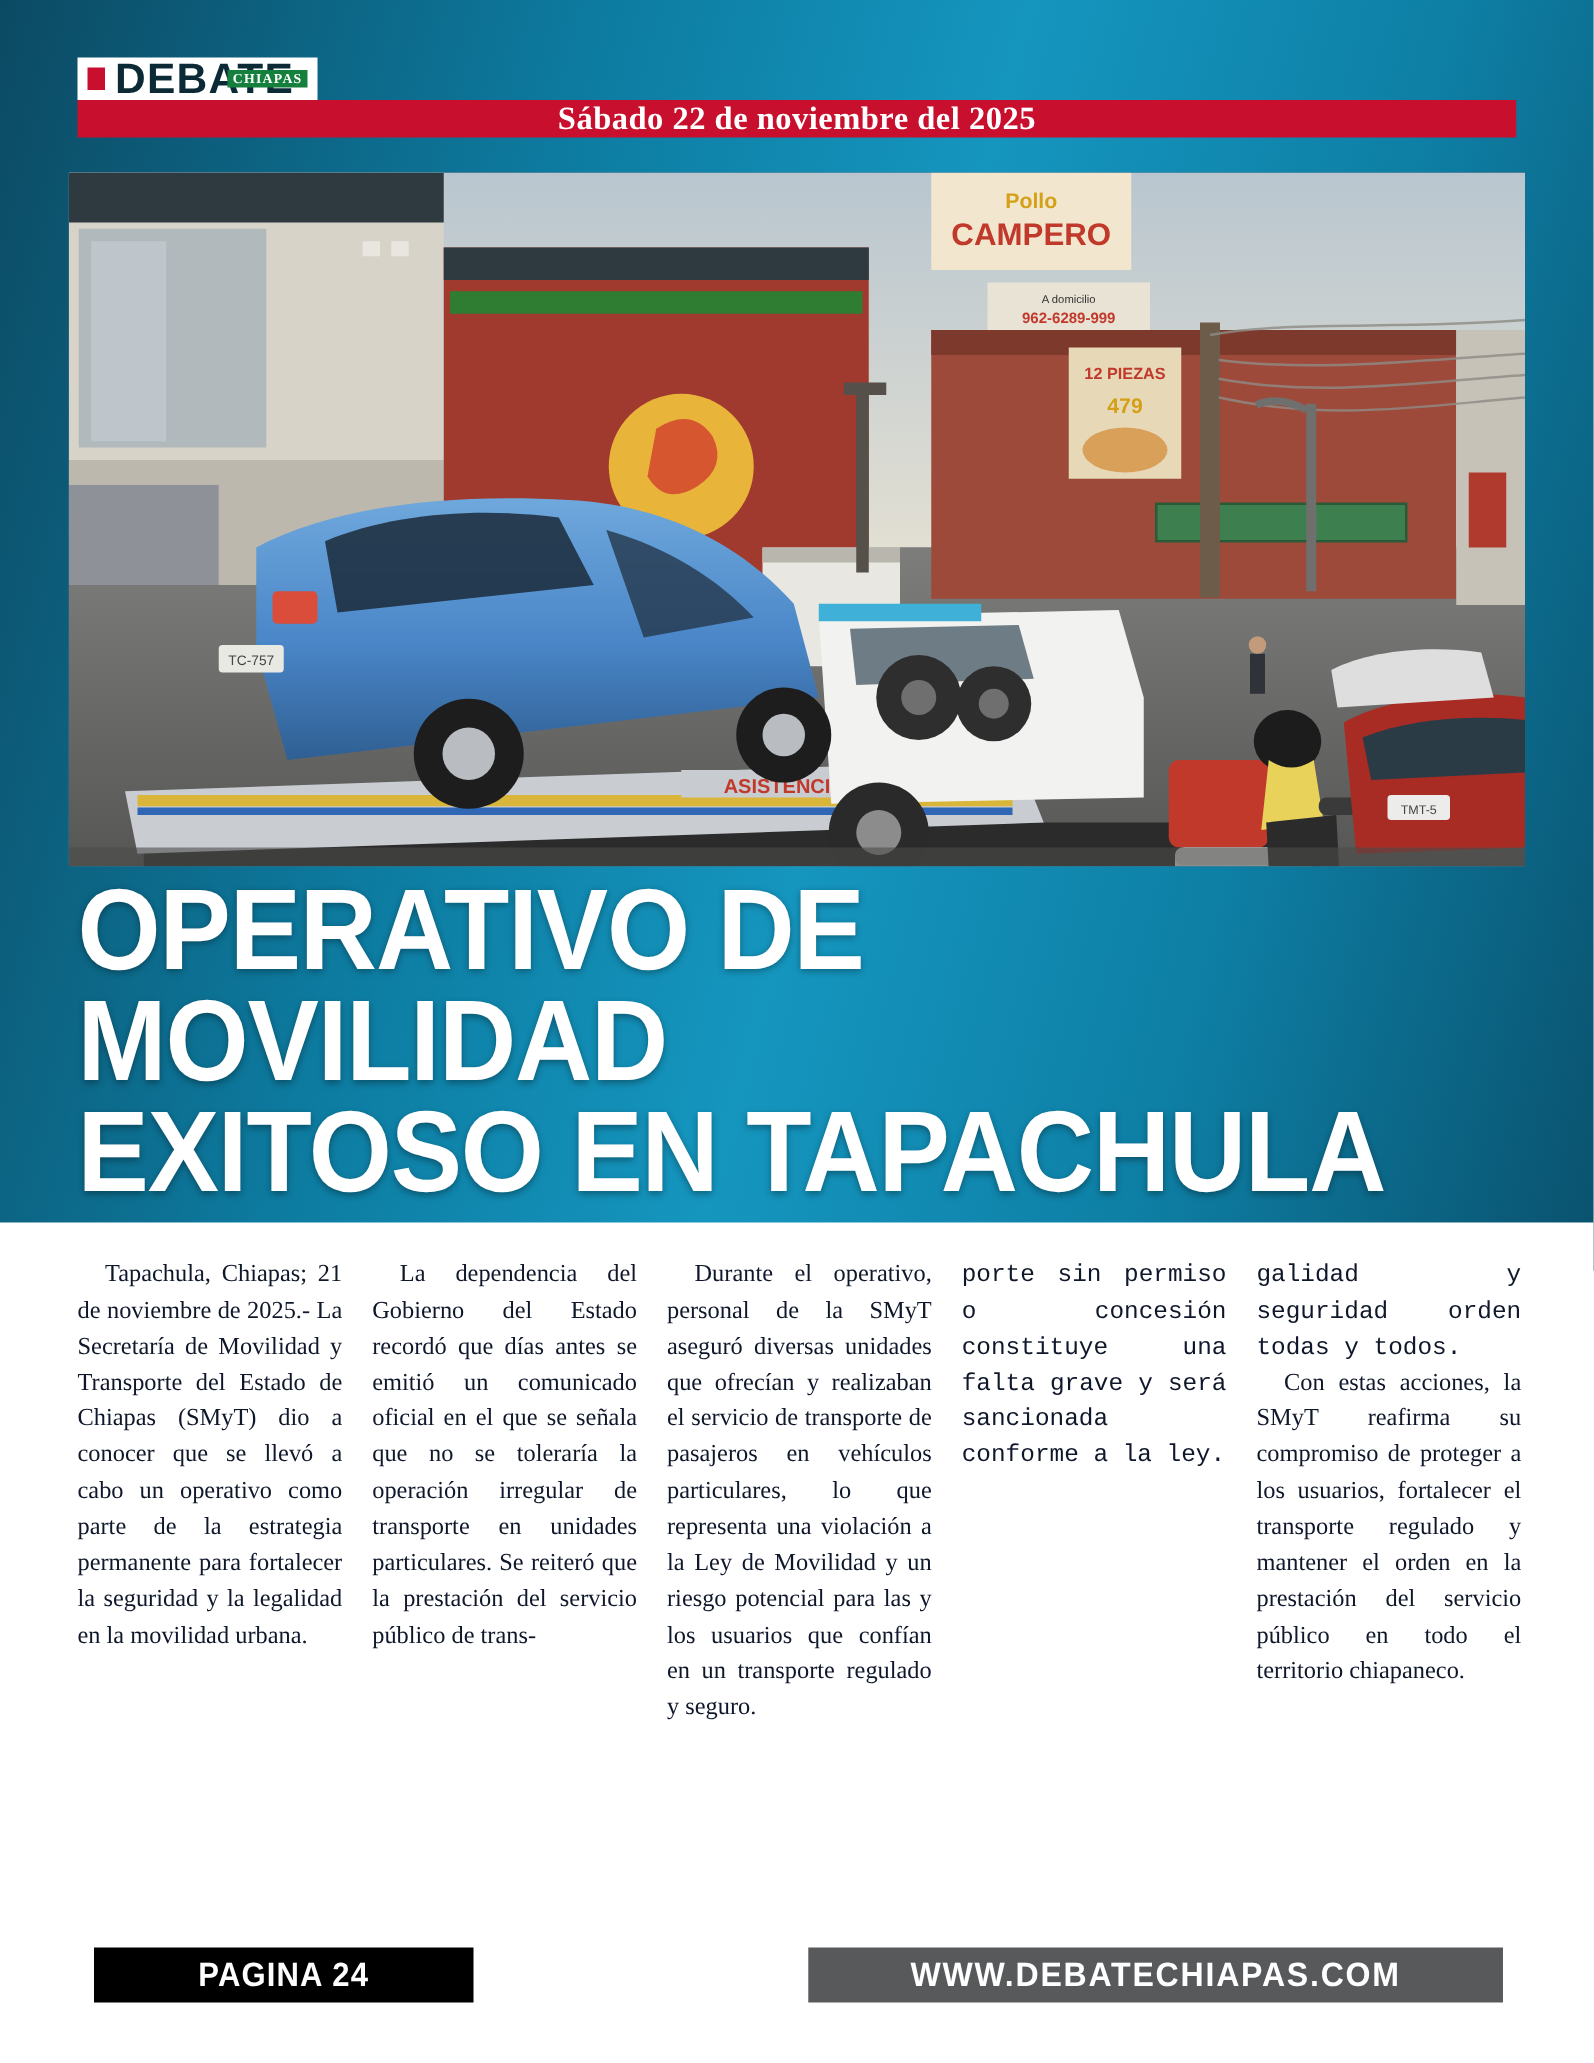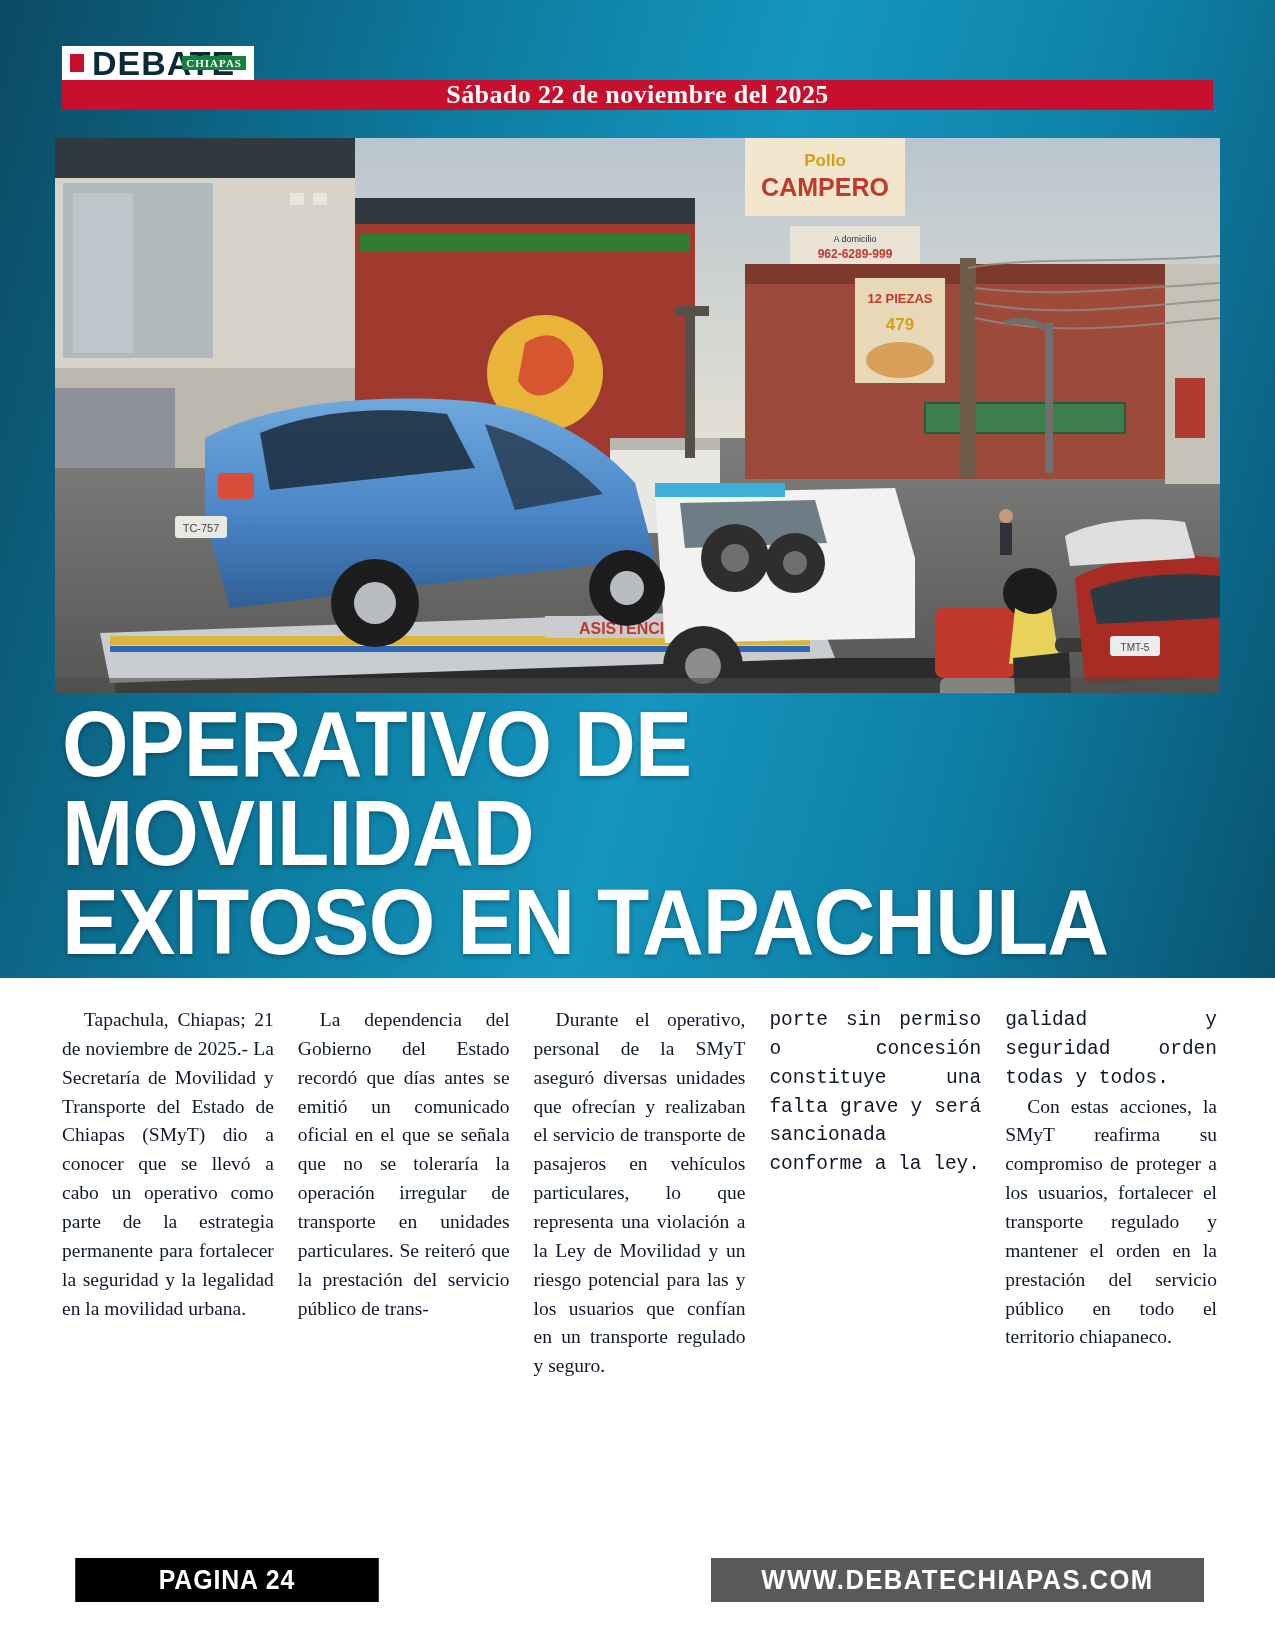--- a/index.html
+++ b/index.html
@@ -147,21 +147,20 @@
   }
   
   .footer {
     position: absolute;
     left: 62px;
     right: 58px;
     bottom: 48px;
     height: 44px;
     display: flex;
     align-items: stretch;
-    gap: 33px;
   }
   .footer-page {
     background: #000000;
     color: #ffffff;
     width: 330px;
     display: flex;
     align-items: center;
     justify-content: center;
     font-family: "Liberation Sans", sans-serif;
     font-weight: bold;

